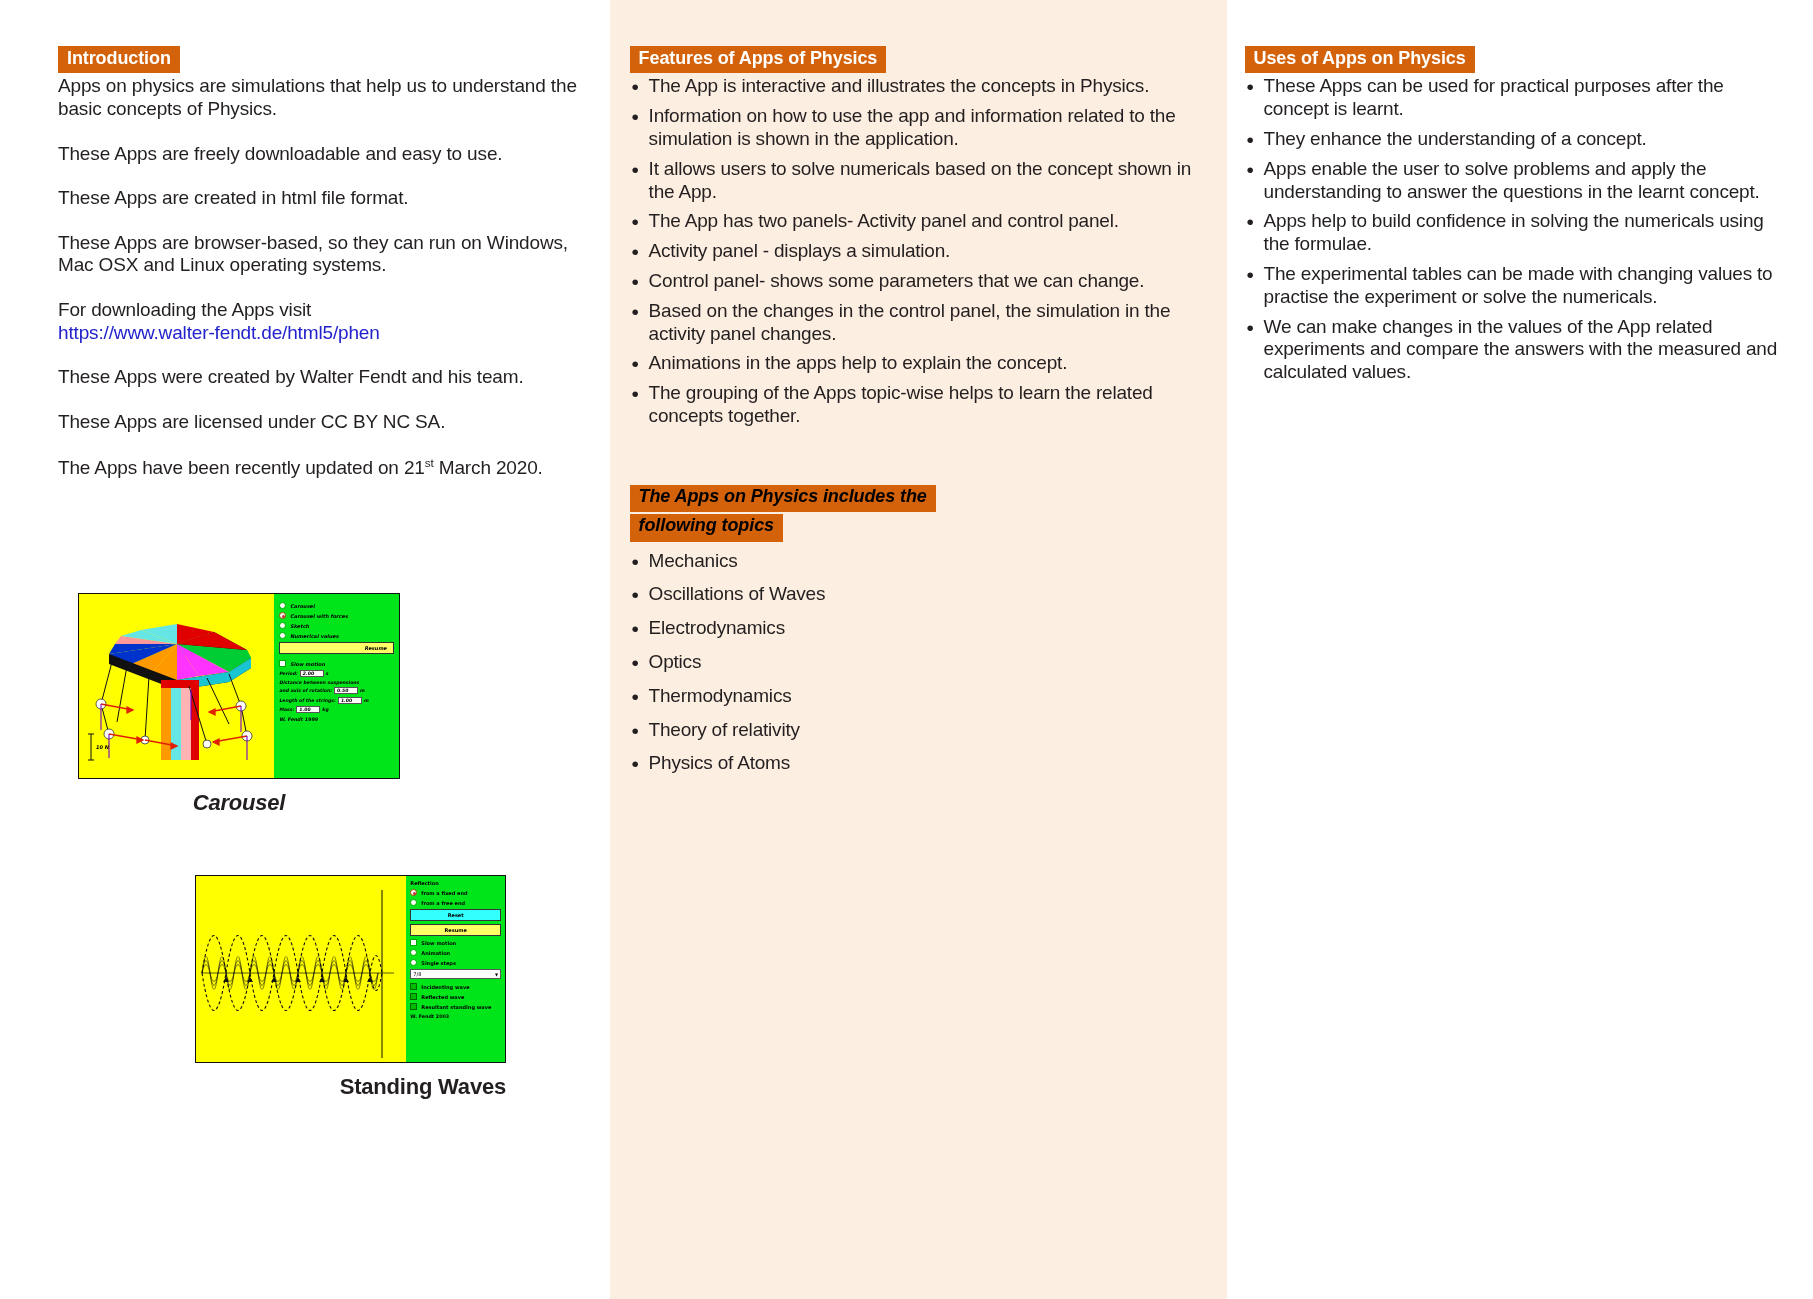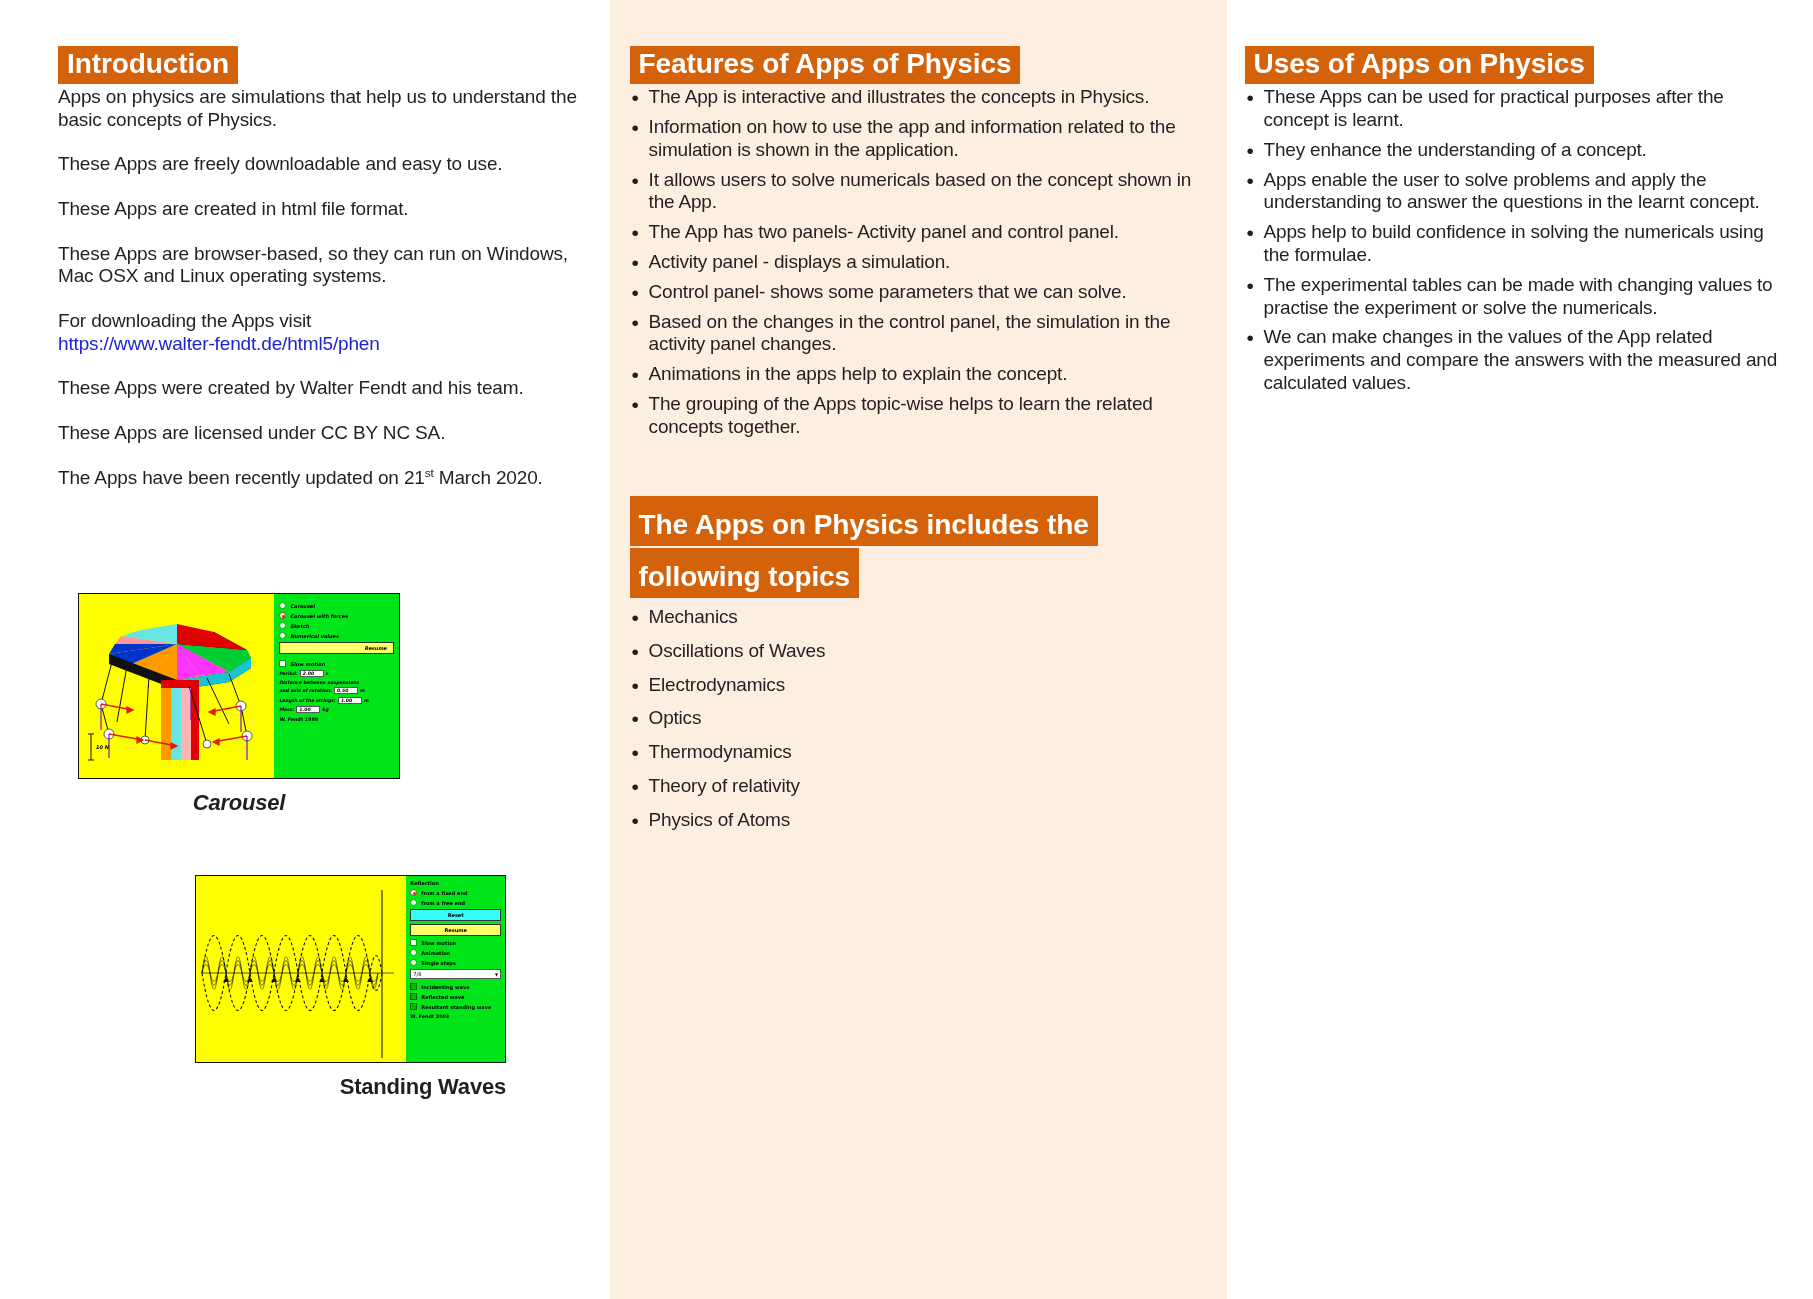--- a/index.html
+++ b/index.html
@@ -19,30 +19,31 @@
   .col1 { width:618px; padding:46px 22px 0 58px; background:#ffffff; }
   .col2 { width:626px; padding:8px 30px 0 20px; background:#fceee0; }
   .col3 { width:595px; padding:46px 30px 0 18px; background:#ffffff; }
 
   
   .sec-head {
     display:inline-block;
     background:#d4620a;
     color:#fff;
     font-weight:bold;
-    font-size:28px;
+    font-size:18px;
     letter-spacing:-0.1px;
     padding:3px 9px 5px 9px;
     line-height:1.08;
     margin:0 0 2px 0;
   }
   .head2-line { display:block; }
   .head2-line span {
-    display:inline-block; background:#d4620a; color:#ffffff;
-    padding:14px 9px 6px 9px;
+    display:inline-block; background:#d4620a; color:#000000;
+    padding:2px 9px 6px 9px;
+    font-style:italic;
   }
 
   
   p.para {
     font-size:19px;
     line-height:1.19;
     margin:0 0 22px 0;
     letter-spacing:-0.15px;
   }
   a.link { color:#2222cc; text-decoration:none; }
@@ -353,21 +354,21 @@
 
   <div class="col col2">
     <div style="padding-top:38px;">
       <div class="sec-head">Features of Apps of Physics</div>
       <ul class="bullets">
         <li>The App is interactive and illustrates the concepts in Physics.</li>
         <li>Information on how to use the app and information related to the simulation is shown in the application.</li>
         <li>It allows users to solve numericals based on the concept shown in the App.</li>
         <li>The App has two panels- Activity panel and control panel.</li>
         <li>Activity panel - displays a simulation.</li>
-        <li>Control panel- shows some parameters that we can solve.</li>
+        <li>Control panel- shows some parameters that we can change.</li>
         <li>Based on the changes in the control panel, the simulation in the activity panel changes.</li>
         <li>Animations in the apps help to explain the concept.</li>
         <li>The grouping of the Apps topic-wise helps to learn the related concepts together.</li>
       </ul>
 
       <div style="height:50px;"></div>
 
       <div class="head2-line">
         <span class="sec-head" style="margin:0;">The Apps on Physics includes the</span>
       </div>

